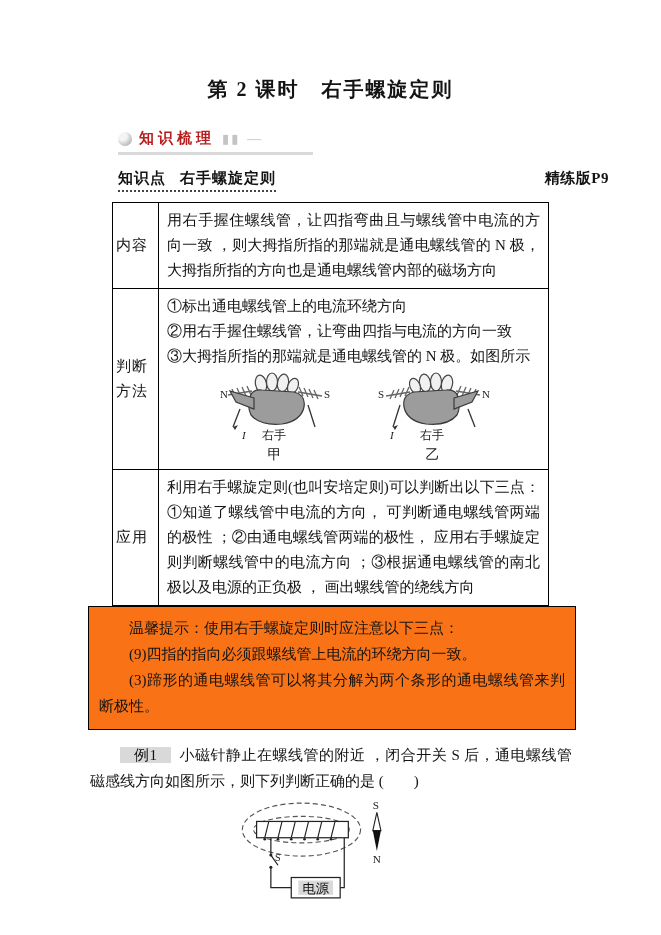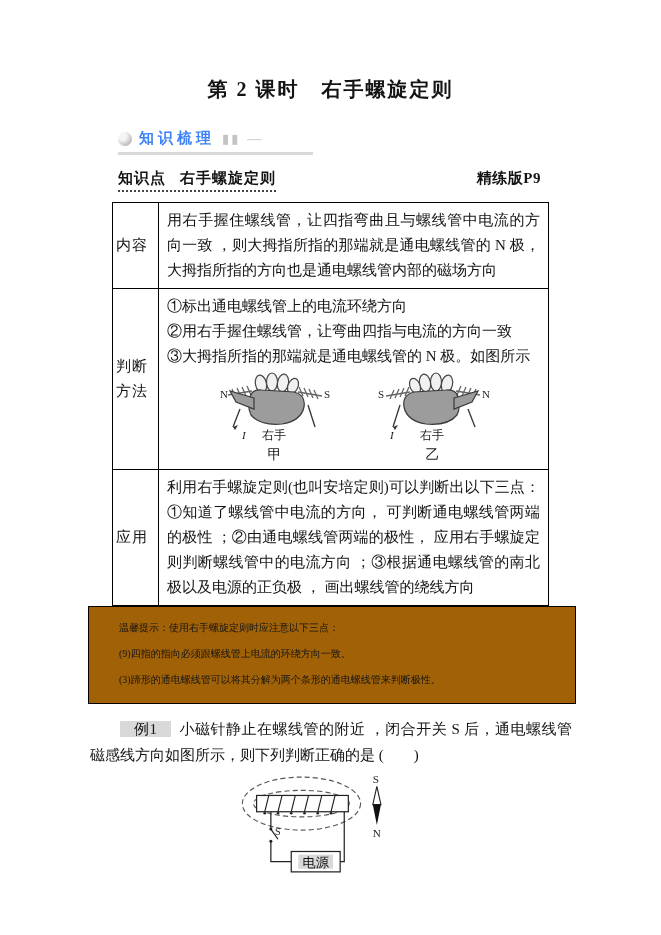--- a/index.html
+++ b/index.html
@@ -36,34 +36,34 @@
   .kb-icon {
     width:14px; height:14px; border-radius:50%;
     background:radial-gradient(circle at 32% 30%, #f4f4f4 0 30%, #b9b9b9 75%, #a5a5a5);
     flex:0 0 auto;
   }
   .kb-title {
     font-family:"Liberation Sans","DejaVu Sans",sans-serif;
     font-weight:bold;
     font-size:15px;
     letter-spacing:4px;
-    color:#3b82f6;
+    color:#b91c1c;
     white-space:nowrap;
   }
   .kb-bars { color:#c4c4c4; font-weight:bold; font-size:13px; letter-spacing:2px; }
   .kb-dash { color:#cfcfcf; font-weight:bold; font-size:14px; }
 
   
   .kp-row {
     display:flex;
     justify-content:space-between;
     align-items:baseline;
     margin:14px 0 10px 0;
     padding-left:118px;
-    padding-right:120px;
+    padding-right:52px;
     font-size:15px;
     font-weight:bold;
   }
   .kp-left {
     border-bottom:2px dotted #444;
     padding-bottom:2px;
     letter-spacing:1px;
   }
   .kp-gap { display:inline-block; width:14px; }
   .kp-ref { font-weight:bold; letter-spacing:0.5px; }
@@ -100,24 +100,24 @@
   }
   .hand-fig { text-align:center; line-height:normal; }
   .hand-fig svg { width:120px; height:74px; display:block; }
   .fig-caption { font-size:14px; line-height:18px; margin-top:1px; }
 
   
   .tip-box {
     margin-left:88px;
     margin-top:0px;
     width:488px;
-    background:#a16207;
+    background:#f97316;
     border:1.6px solid #000;
     padding:8px 10px 10px 10px;
-    font-size:10px;
+    font-size:15px;
     line-height:26px;
   }
   .tip-box p { margin:0; text-indent:2em; text-align:justify; }
 
   
   .example {
     margin:12px 0 0 90px;
     width:482px;
     font-size:15px;
     line-height:26px;

